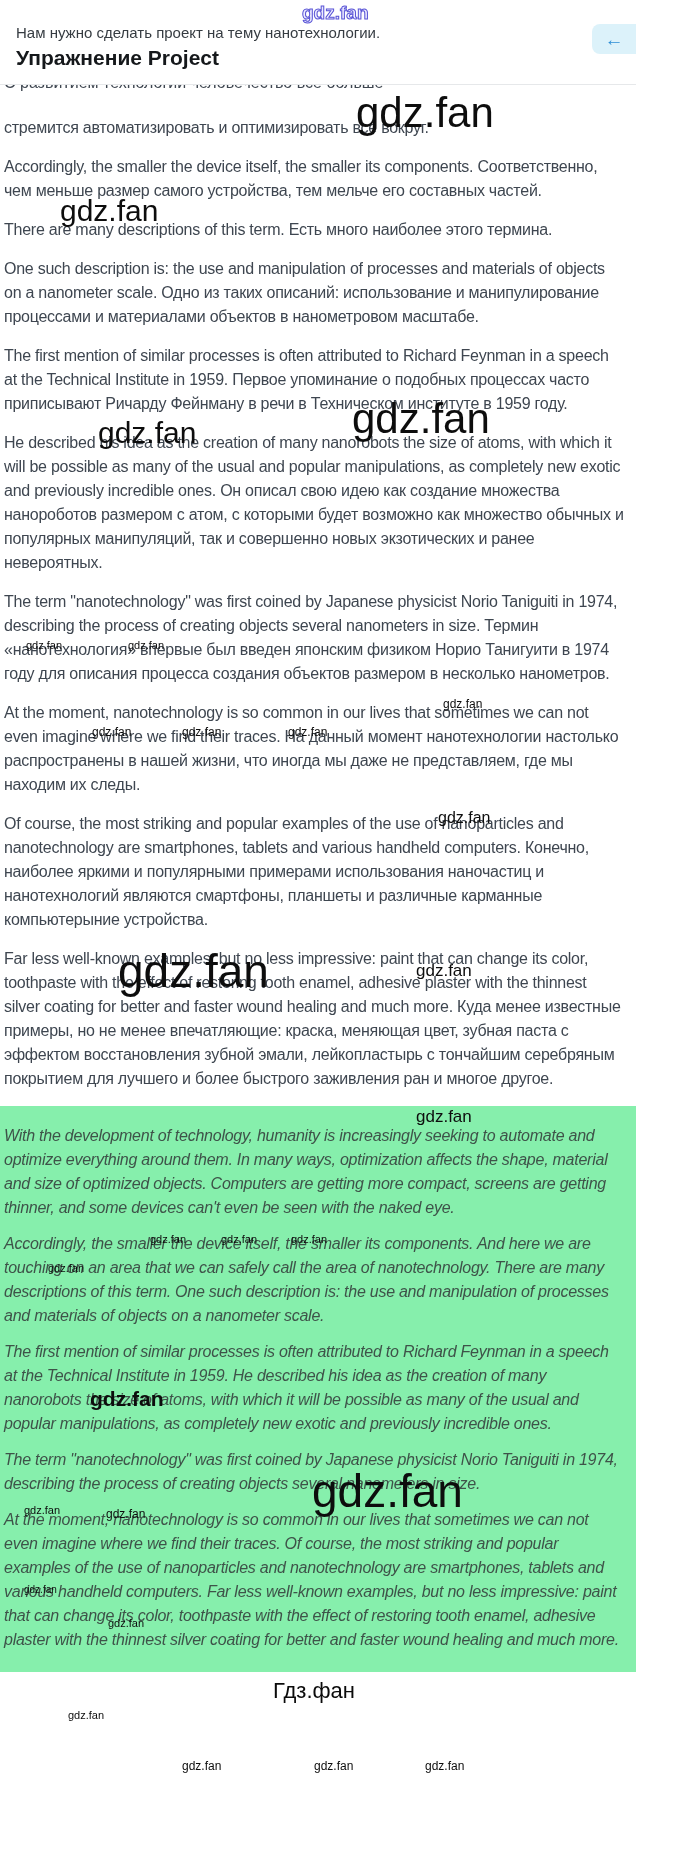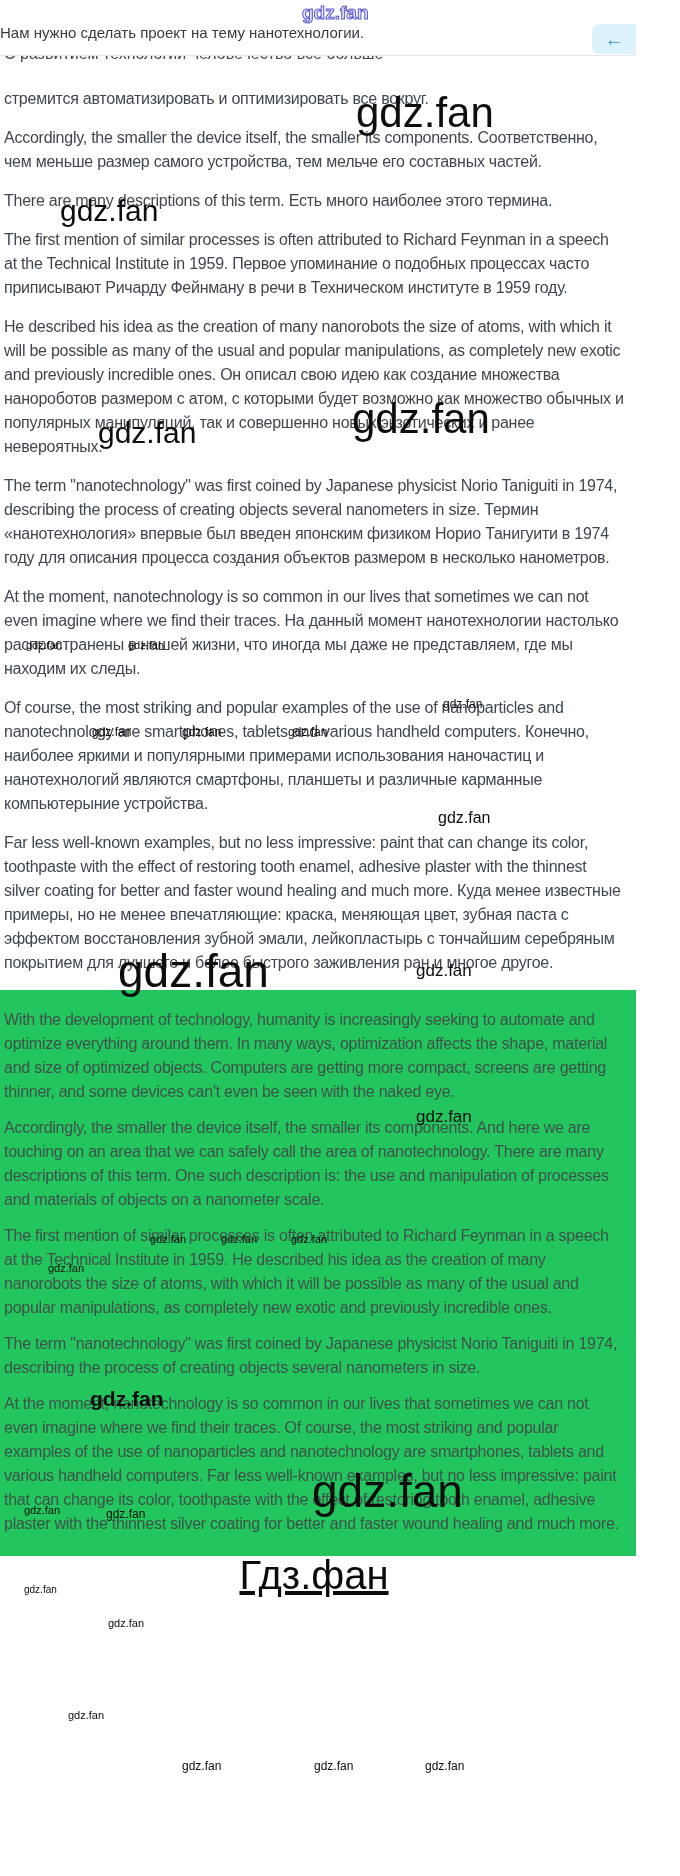--- a/index.html
+++ b/index.html
@@ -6,21 +6,21 @@
   body{background:#ffffff;}
   .page{
     position:relative;
     width:636px;
     height:1876px;
     overflow:hidden;
     background:#ffffff;
     font-family:"Liberation Sans", sans-serif;
   }
   
-  .header{position:relative;padding:24px 0 0 0;}
+  .header{position:relative;padding:24px 0 0 16px;}
   .task-line{font-size:15px;color:#363c42;line-height:18px;}
   .page-title{margin:3px 0 0 0;font-size:21px;line-height:26px;font-weight:700;color:#15181b;}
   .back-btn{
     position:absolute;top:24px;right:0;
     width:44px;height:30px;
     background:#dcf2fa;border:none;border-radius:8px 0 0 8px;
     display:flex;align-items:center;justify-content:center;
     color:#2e8fd6;font-size:19px;line-height:1;cursor:pointer;
     font-family:"Liberation Sans", sans-serif;
   }
@@ -37,24 +37,23 @@
   .para:first-of-type{margin-top:22px;}
   
   .answer-block{
     margin:14px -12px 0 -4px;
     padding:6px 12px 8px 4px;
   }
   .answer-block .para{color:#3e5349;margin:12px 0;}
   
   .footer-brand{
     text-align:center;
-    font-size:40px;line-height:34px;
+    font-size:22px;line-height:34px;
     color:#0b0b0b;
     margin-top:2px;
-    text-decoration:underline;
   }
   
   .wm-layer{position:absolute;inset:0;pointer-events:none;z-index:5;}
   .wm{
     position:absolute;
     font-family:"Liberation Sans", sans-serif;
     font-weight:500;
     color:#0d0d0d;
     white-space:nowrap;
     line-height:1;
@@ -98,45 +97,47 @@
       <span class="wm" style="left: 24px; top: 1585px; font-size: 10px;">gdz.fan</span>
       <span class="wm" style="left: 108px; top: 1618px; font-size: 11px;">gdz.fan</span>
       <span class="wm" style="left: 68px; top: 1710px; font-size: 11px;">gdz.fan</span>
       <span class="wm" style="left: 182px; top: 1760px; font-size: 12px;">gdz.fan</span>
       <span class="wm" style="left: 314px; top: 1760px; font-size: 12px;">gdz.fan</span>
       <span class="wm" style="left: 425px; top: 1760px; font-size: 12px;">gdz.fan</span>
     </div>
 
   <div class="header">
     <div class="task-line">Нам нужно сделать проект на тему нанотехнологии.</div>
+    <h1 class="page-title">Упражнение Project</h1>
     <button class="back-btn">
       <span>←</span>
     </button>
   </div>
 
   <div class="divider"></div>
 
   <div class="main">
     <div class="clipped-line">
       <span>С развитием технологий человечество все больше</span>
     </div>
 
     <div>
         <p class="para">стремится автоматизировать и оптимизировать все вокруг.</p>
         <p class="para">Accordingly, the smaller the device itself, the smaller its components. Соответственно, чем меньше размер самого устройства, тем мельче его составных частей.</p>
         <p class="para">There are many descriptions of this term. Есть много наиболее этого термина.</p>
+        <p class="para">One such description is: the use and manipulation of processes and materials of objects on a nanometer scale. Одно из таких описаний: использование и манипулирование процессами и материалами объектов в нанометровом масштабе.</p>
         <p class="para">The first mention of similar processes is often attributed to Richard Feynman in a speech at the Technical Institute in 1959. Первое упоминание о подобных процессах часто приписывают Ричарду Фейнману в речи в Техническом институте в 1959 году.</p>
         <p class="para">He described his idea as the creation of many nanorobots the size of atoms, with which it will be possible as many of the usual and popular manipulations, as completely new exotic and previously incredible ones. Он описал свою идею как создание множества нанороботов размером с атом, с которыми будет возможно как множество обычных и популярных манипуляций, так и совершенно новых экзотических и ранее невероятных.</p>
         <p class="para">The term "nanotechnology" was first coined by Japanese physicist Norio Taniguiti in 1974, describing the process of creating objects several nanometers in size. Термин «нанотехнология» впервые был введен японским физиком Норио Танигуити в 1974 году для описания процесса создания объектов размером в несколько нанометров.</p>
         <p class="para">At the moment, nanotechnology is so common in our lives that sometimes we can not even imagine where we find their traces. На данный момент нанотехнологии настолько распространены в нашей жизни, что иногда мы даже не представляем, где мы находим их следы.</p>
         <p class="para">Of course, the most striking and popular examples of the use of nanoparticles and nanotechnology are smartphones, tablets and various handheld computers. Конечно, наиболее яркими и популярными примерами использования наночастиц и нанотехнологий являются смартфоны, планшеты и различные карманные компьютерыние устройства.</p>
         <p class="para">Far less well-known examples, but no less impressive: paint that can change its color, toothpaste with the effect of restoring tooth enamel, adhesive plaster with the thinnest silver coating for better and faster wound healing and much more. Куда менее известные примеры, но не менее впечатляющие: краска, меняющая цвет, зубная паста с эффектом восстановления зубной эмали, лейкопластырь с тончайшим серебряным покрытием для лучшего и более быстрого заживления ран и многое другое.</p>
       </div>
 
-    <section class="answer-block" style="background: #22c55e;">
+    <section class="answer-block" style="background: #86efac; font-style: italic;">
         <p class="para">With the development of technology, humanity is increasingly seeking to automate and optimize everything around them. In many ways, optimization affects the shape, material and size of optimized objects. Computers are getting more compact, screens are getting thinner, and some devices can't even be seen with the naked eye.</p>
         <p class="para">Accordingly, the smaller the device itself, the smaller its components. And here we are touching on an area that we can safely call the area of nanotechnology. There are many descriptions of this term. One such description is: the use and manipulation of processes and materials of objects on a nanometer scale.</p>
         <p class="para">The first mention of similar processes is often attributed to Richard Feynman in a speech at the Technical Institute in 1959. He described his idea as the creation of many nanorobots the size of atoms, with which it will be possible as many of the usual and popular manipulations, as completely new exotic and previously incredible ones.</p>
         <p class="para">The term "nanotechnology" was first coined by Japanese physicist Norio Taniguiti in 1974, describing the process of creating objects several nanometers in size.</p>
         <p class="para">At the moment, nanotechnology is so common in our lives that sometimes we can not even imagine where we find their traces. Of course, the most striking and popular examples of the use of nanoparticles and nanotechnology are smartphones, tablets and various handheld computers. Far less well-known examples, but no less impressive: paint that can change its color, toothpaste with the effect of restoring tooth enamel, adhesive plaster with the thinnest silver coating for better and faster wound healing and much more.</p>
       </section>
 
     <div class="footer-brand">Гдз.фан</div>
   </div>
 

